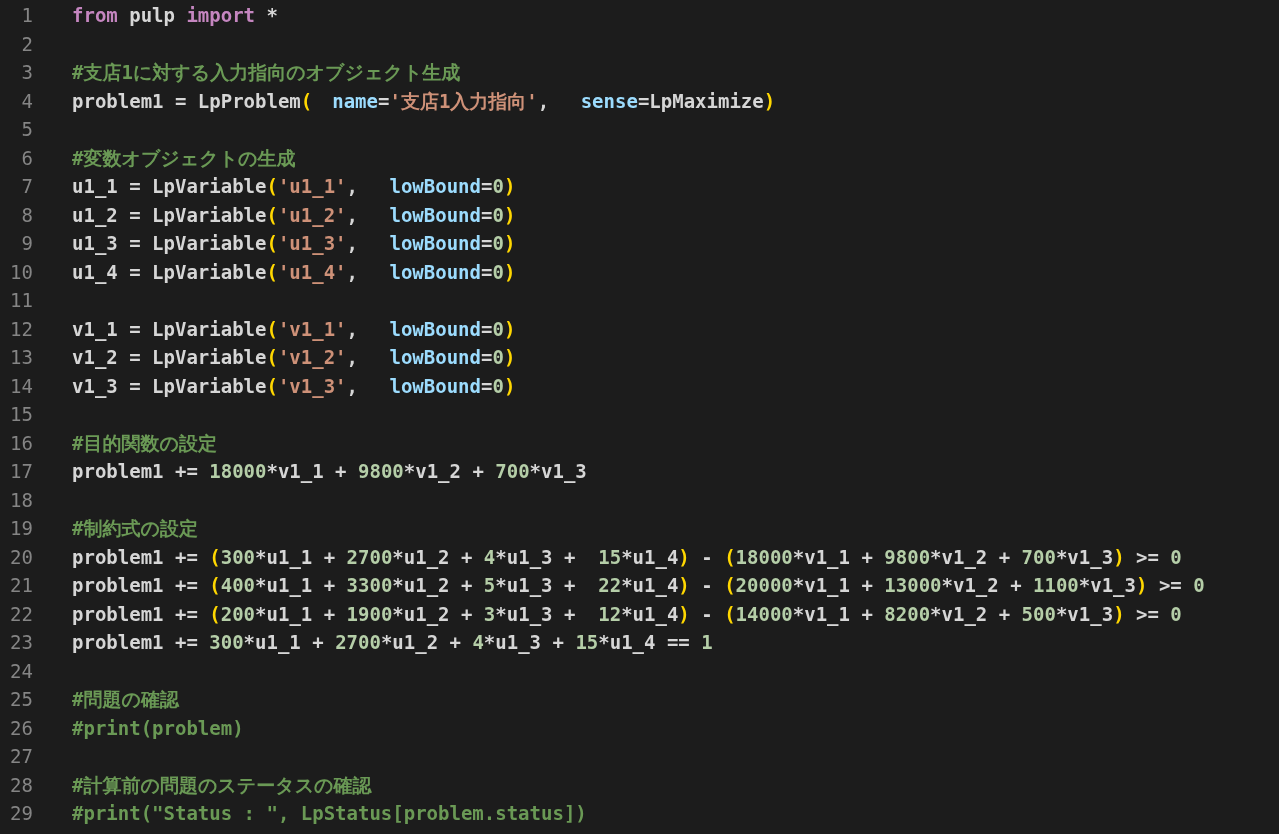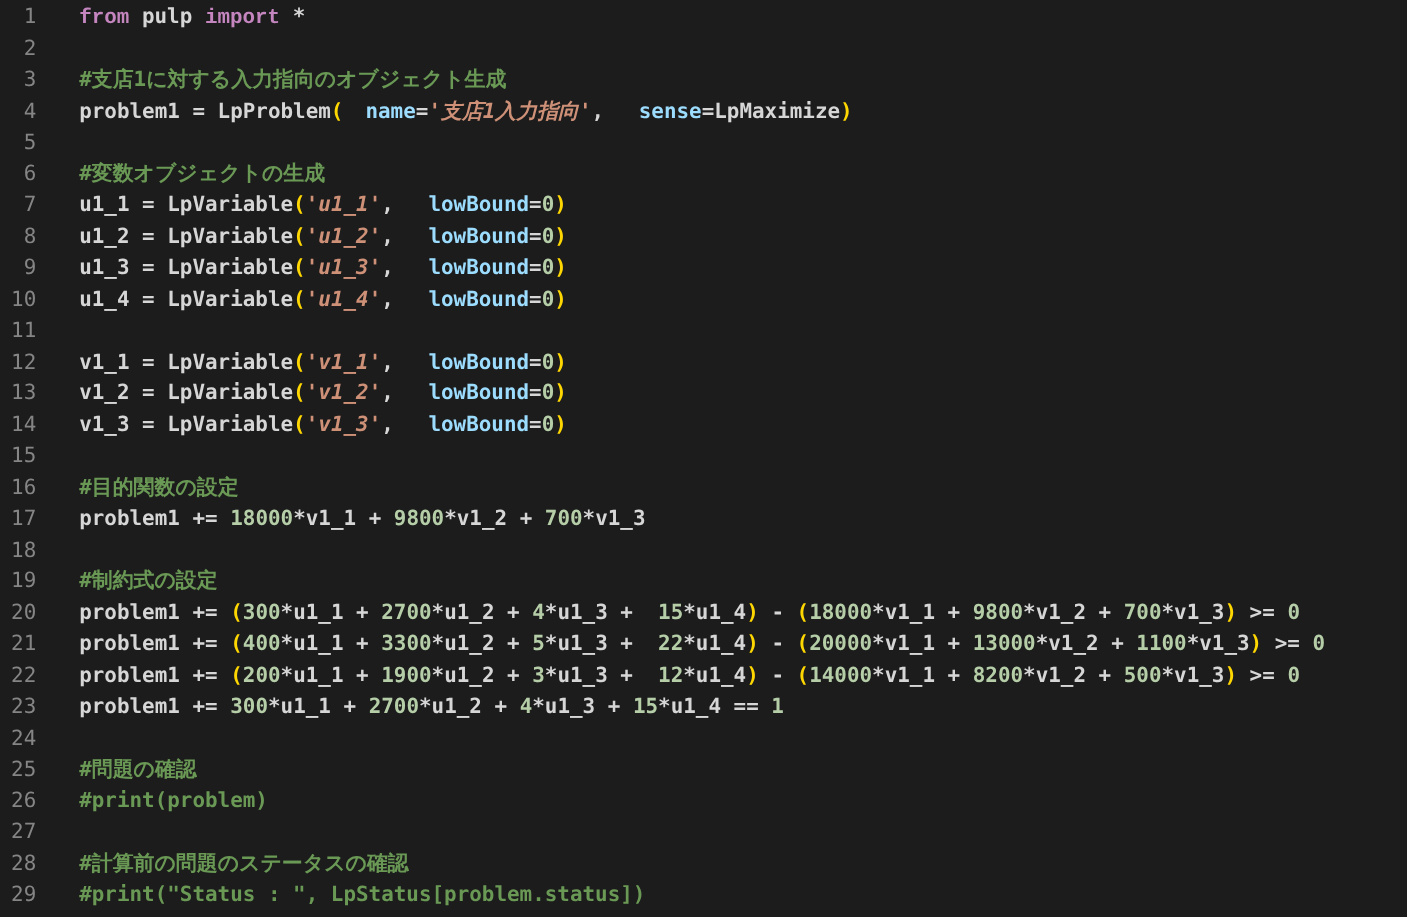--- a/index.html
+++ b/index.html
@@ -30,23 +30,23 @@
     color: var(--c-linenum, #858585);
     font-weight: normal;
     user-select: none;
   }
   .code {
     padding-left: 39px;
     color: var(--c-plain, #d6d6d6);
     font-weight: bold;
   }
   .tok-plain   { color: var(--c-plain,   #d6d6d6); }
-  .tok-keyword { color: var(--c-keyword, #c586c0); font-family: Liberation Mono, monospace; }
+  .tok-keyword { color: var(--c-keyword, #c586c0); }
   .tok-comment { color: var(--c-comment, #6a9955); text-align: right; }
-  .tok-string  { color: var(--c-string,  #ce9178); font-style: italic; }
+  .tok-string  { color: var(--c-string,  #ce9178); }
   .tok-param   { color: var(--c-param,   #9cdcfe); margin-left: 20px; }
   .tok-number  { color: var(--c-number,  #b5cea8); }
   .tok-bracket { color: var(--c-bracket, #ffd700); }
 </style>
 </head>
 <body>
 
 <div id="editor"><div class="line"><span class="gutter">1</span><span class="code"><span class="tok-keyword">from</span><span class="tok-plain"> pulp </span><span class="tok-keyword">import</span><span class="tok-plain"> *</span></span></div><div class="line"><span class="gutter">2</span><span class="code"></span></div><div class="line"><span class="gutter">3</span><span class="code"><span class="tok-comment">#支店1に対する入力指向のオブジェクト生成</span></span></div><div class="line"><span class="gutter">4</span><span class="code"><span class="tok-plain">problem1 = LpProblem</span><span class="tok-bracket">(</span><span class="tok-param">name</span><span class="tok-plain">=</span><span class="tok-string">'支店1入力指向'</span><span class="tok-plain">, </span><span class="tok-param">sense</span><span class="tok-plain">=LpMaximize</span><span class="tok-bracket">)</span></span></div><div class="line"><span class="gutter">5</span><span class="code"></span></div><div class="line"><span class="gutter">6</span><span class="code"><span class="tok-comment">#変数オブジェクトの生成</span></span></div><div class="line"><span class="gutter">7</span><span class="code"><span class="tok-plain">u1_1 = LpVariable</span><span class="tok-bracket">(</span><span class="tok-string">'u1_1'</span><span class="tok-plain">, </span><span class="tok-param">lowBound</span><span class="tok-plain">=</span><span class="tok-number">0</span><span class="tok-bracket">)</span></span></div><div class="line"><span class="gutter">8</span><span class="code"><span class="tok-plain">u1_2 = LpVariable</span><span class="tok-bracket">(</span><span class="tok-string">'u1_2'</span><span class="tok-plain">, </span><span class="tok-param">lowBound</span><span class="tok-plain">=</span><span class="tok-number">0</span><span class="tok-bracket">)</span></span></div><div class="line"><span class="gutter">9</span><span class="code"><span class="tok-plain">u1_3 = LpVariable</span><span class="tok-bracket">(</span><span class="tok-string">'u1_3'</span><span class="tok-plain">, </span><span class="tok-param">lowBound</span><span class="tok-plain">=</span><span class="tok-number">0</span><span class="tok-bracket">)</span></span></div><div class="line"><span class="gutter">10</span><span class="code"><span class="tok-plain">u1_4 = LpVariable</span><span class="tok-bracket">(</span><span class="tok-string">'u1_4'</span><span class="tok-plain">, </span><span class="tok-param">lowBound</span><span class="tok-plain">=</span><span class="tok-number">0</span><span class="tok-bracket">)</span></span></div><div class="line"><span class="gutter">11</span><span class="code"></span></div><div class="line"><span class="gutter">12</span><span class="code"><span class="tok-plain">v1_1 = LpVariable</span><span class="tok-bracket">(</span><span class="tok-string">'v1_1'</span><span class="tok-plain">, </span><span class="tok-param">lowBound</span><span class="tok-plain">=</span><span class="tok-number">0</span><span class="tok-bracket">)</span></span></div><div class="line"><span class="gutter">13</span><span class="code"><span class="tok-plain">v1_2 = LpVariable</span><span class="tok-bracket">(</span><span class="tok-string">'v1_2'</span><span class="tok-plain">, </span><span class="tok-param">lowBound</span><span class="tok-plain">=</span><span class="tok-number">0</span><span class="tok-bracket">)</span></span></div><div class="line"><span class="gutter">14</span><span class="code"><span class="tok-plain">v1_3 = LpVariable</span><span class="tok-bracket">(</span><span class="tok-string">'v1_3'</span><span class="tok-plain">, </span><span class="tok-param">lowBound</span><span class="tok-plain">=</span><span class="tok-number">0</span><span class="tok-bracket">)</span></span></div><div class="line"><span class="gutter">15</span><span class="code"></span></div><div class="line"><span class="gutter">16</span><span class="code"><span class="tok-comment">#目的関数の設定</span></span></div><div class="line"><span class="gutter">17</span><span class="code"><span class="tok-plain">problem1 += </span><span class="tok-number">18000</span><span class="tok-plain">*v1_1 + </span><span class="tok-number">9800</span><span class="tok-plain">*v1_2 + </span><span class="tok-number">700</span><span class="tok-plain">*v1_3</span></span></div><div class="line"><span class="gutter">18</span><span class="code"></span></div><div class="line"><span class="gutter">19</span><span class="code"><span class="tok-comment">#制約式の設定</span></span></div><div class="line"><span class="gutter">20</span><span class="code"><span class="tok-plain">problem1 += </span><span class="tok-bracket">(</span><span class="tok-number">300</span><span class="tok-plain">*u1_1 + </span><span class="tok-number">2700</span><span class="tok-plain">*u1_2 + </span><span class="tok-number">4</span><span class="tok-plain">*u1_3 +  </span><span class="tok-number">15</span><span class="tok-plain">*u1_4</span><span class="tok-bracket">)</span><span class="tok-plain"> - </span><span class="tok-bracket">(</span><span class="tok-number">18000</span><span class="tok-plain">*v1_1 + </span><span class="tok-number">9800</span><span class="tok-plain">*v1_2 + </span><span class="tok-number">700</span><span class="tok-plain">*v1_3</span><span class="tok-bracket">)</span><span class="tok-plain"> &gt;= </span><span class="tok-number">0</span></span></div><div class="line"><span class="gutter">21</span><span class="code"><span class="tok-plain">problem1 += </span><span class="tok-bracket">(</span><span class="tok-number">400</span><span class="tok-plain">*u1_1 + </span><span class="tok-number">3300</span><span class="tok-plain">*u1_2 + </span><span class="tok-number">5</span><span class="tok-plain">*u1_3 +  </span><span class="tok-number">22</span><span class="tok-plain">*u1_4</span><span class="tok-bracket">)</span><span class="tok-plain"> - </span><span class="tok-bracket">(</span><span class="tok-number">20000</span><span class="tok-plain">*v1_1 + </span><span class="tok-number">13000</span><span class="tok-plain">*v1_2 + </span><span class="tok-number">1100</span><span class="tok-plain">*v1_3</span><span class="tok-bracket">)</span><span class="tok-plain"> &gt;= </span><span class="tok-number">0</span></span></div><div class="line"><span class="gutter">22</span><span class="code"><span class="tok-plain">problem1 += </span><span class="tok-bracket">(</span><span class="tok-number">200</span><span class="tok-plain">*u1_1 + </span><span class="tok-number">1900</span><span class="tok-plain">*u1_2 + </span><span class="tok-number">3</span><span class="tok-plain">*u1_3 +  </span><span class="tok-number">12</span><span class="tok-plain">*u1_4</span><span class="tok-bracket">)</span><span class="tok-plain"> - </span><span class="tok-bracket">(</span><span class="tok-number">14000</span><span class="tok-plain">*v1_1 + </span><span class="tok-number">8200</span><span class="tok-plain">*v1_2 + </span><span class="tok-number">500</span><span class="tok-plain">*v1_3</span><span class="tok-bracket">)</span><span class="tok-plain"> &gt;= </span><span class="tok-number">0</span></span></div><div class="line"><span class="gutter">23</span><span class="code"><span class="tok-plain">problem1 += </span><span class="tok-number">300</span><span class="tok-plain">*u1_1 + </span><span class="tok-number">2700</span><span class="tok-plain">*u1_2 + </span><span class="tok-number">4</span><span class="tok-plain">*u1_3 + </span><span class="tok-number">15</span><span class="tok-plain">*u1_4 == </span><span class="tok-number">1</span></span></div><div class="line"><span class="gutter">24</span><span class="code"></span></div><div class="line"><span class="gutter">25</span><span class="code"><span class="tok-comment">#問題の確認</span></span></div><div class="line"><span class="gutter">26</span><span class="code"><span class="tok-comment">#print(problem)</span></span></div><div class="line"><span class="gutter">27</span><span class="code"></span></div><div class="line"><span class="gutter">28</span><span class="code"><span class="tok-comment">#計算前の問題のステータスの確認</span></span></div><div class="line"><span class="gutter">29</span><span class="code"><span class="tok-comment">#print("Status : ", LpStatus[problem.status])</span></span></div></div>
 
 </body></html>

